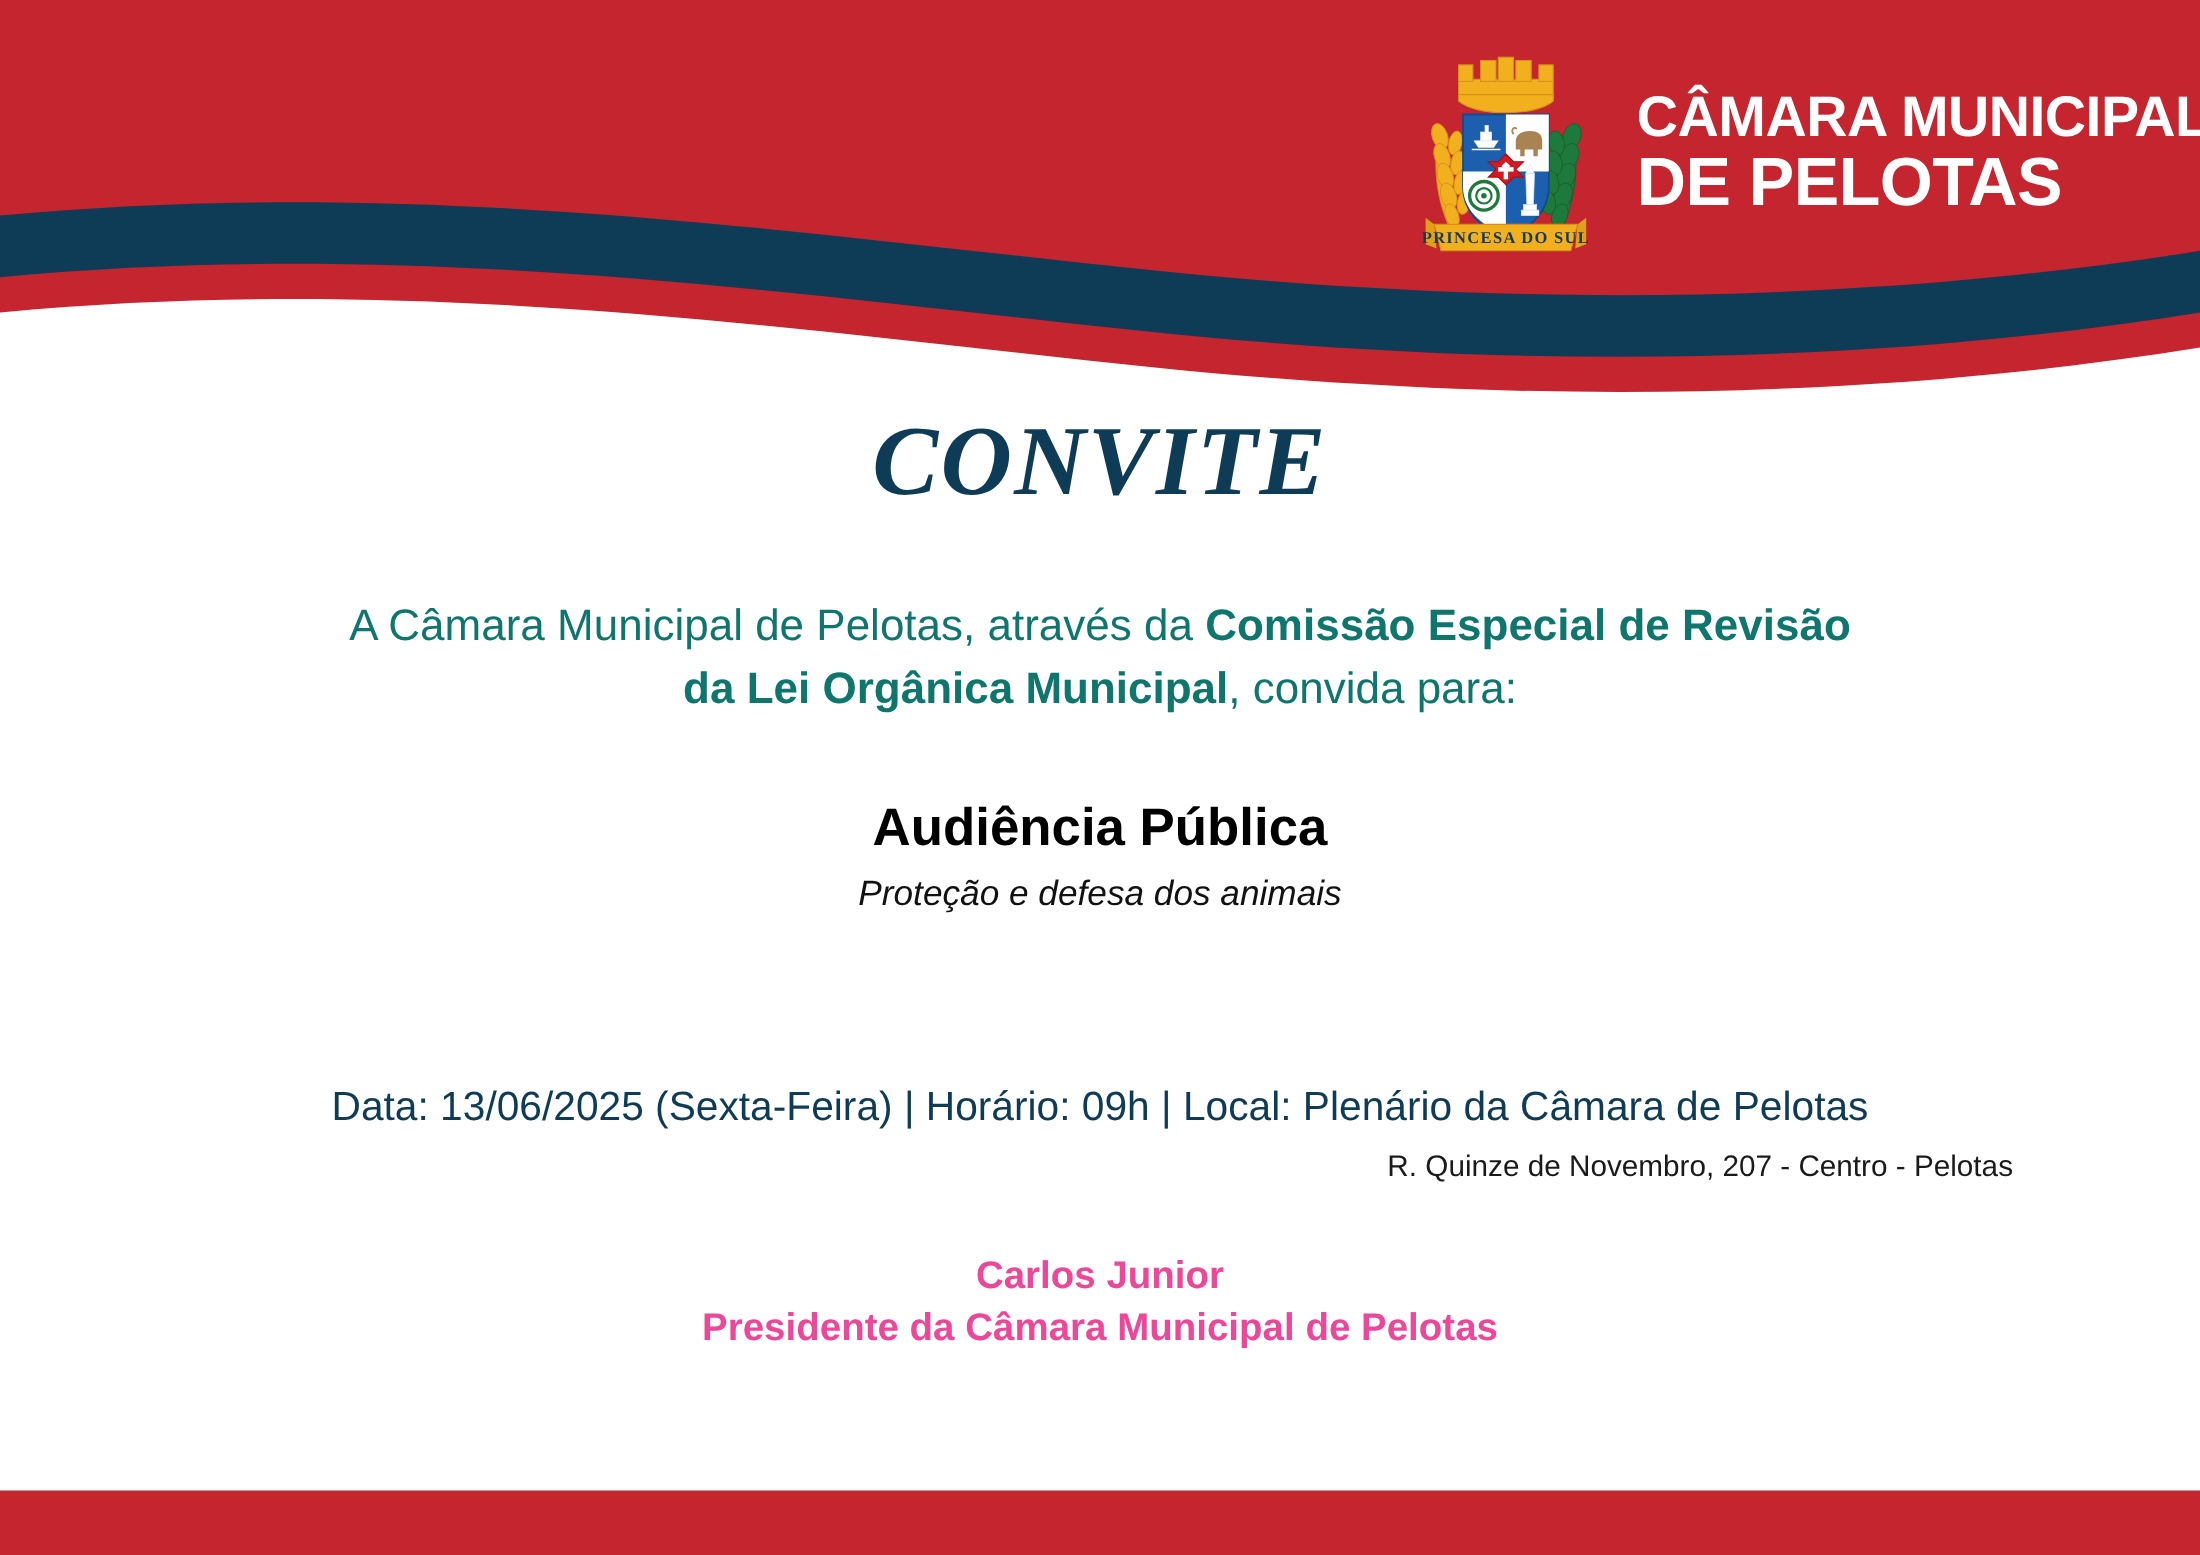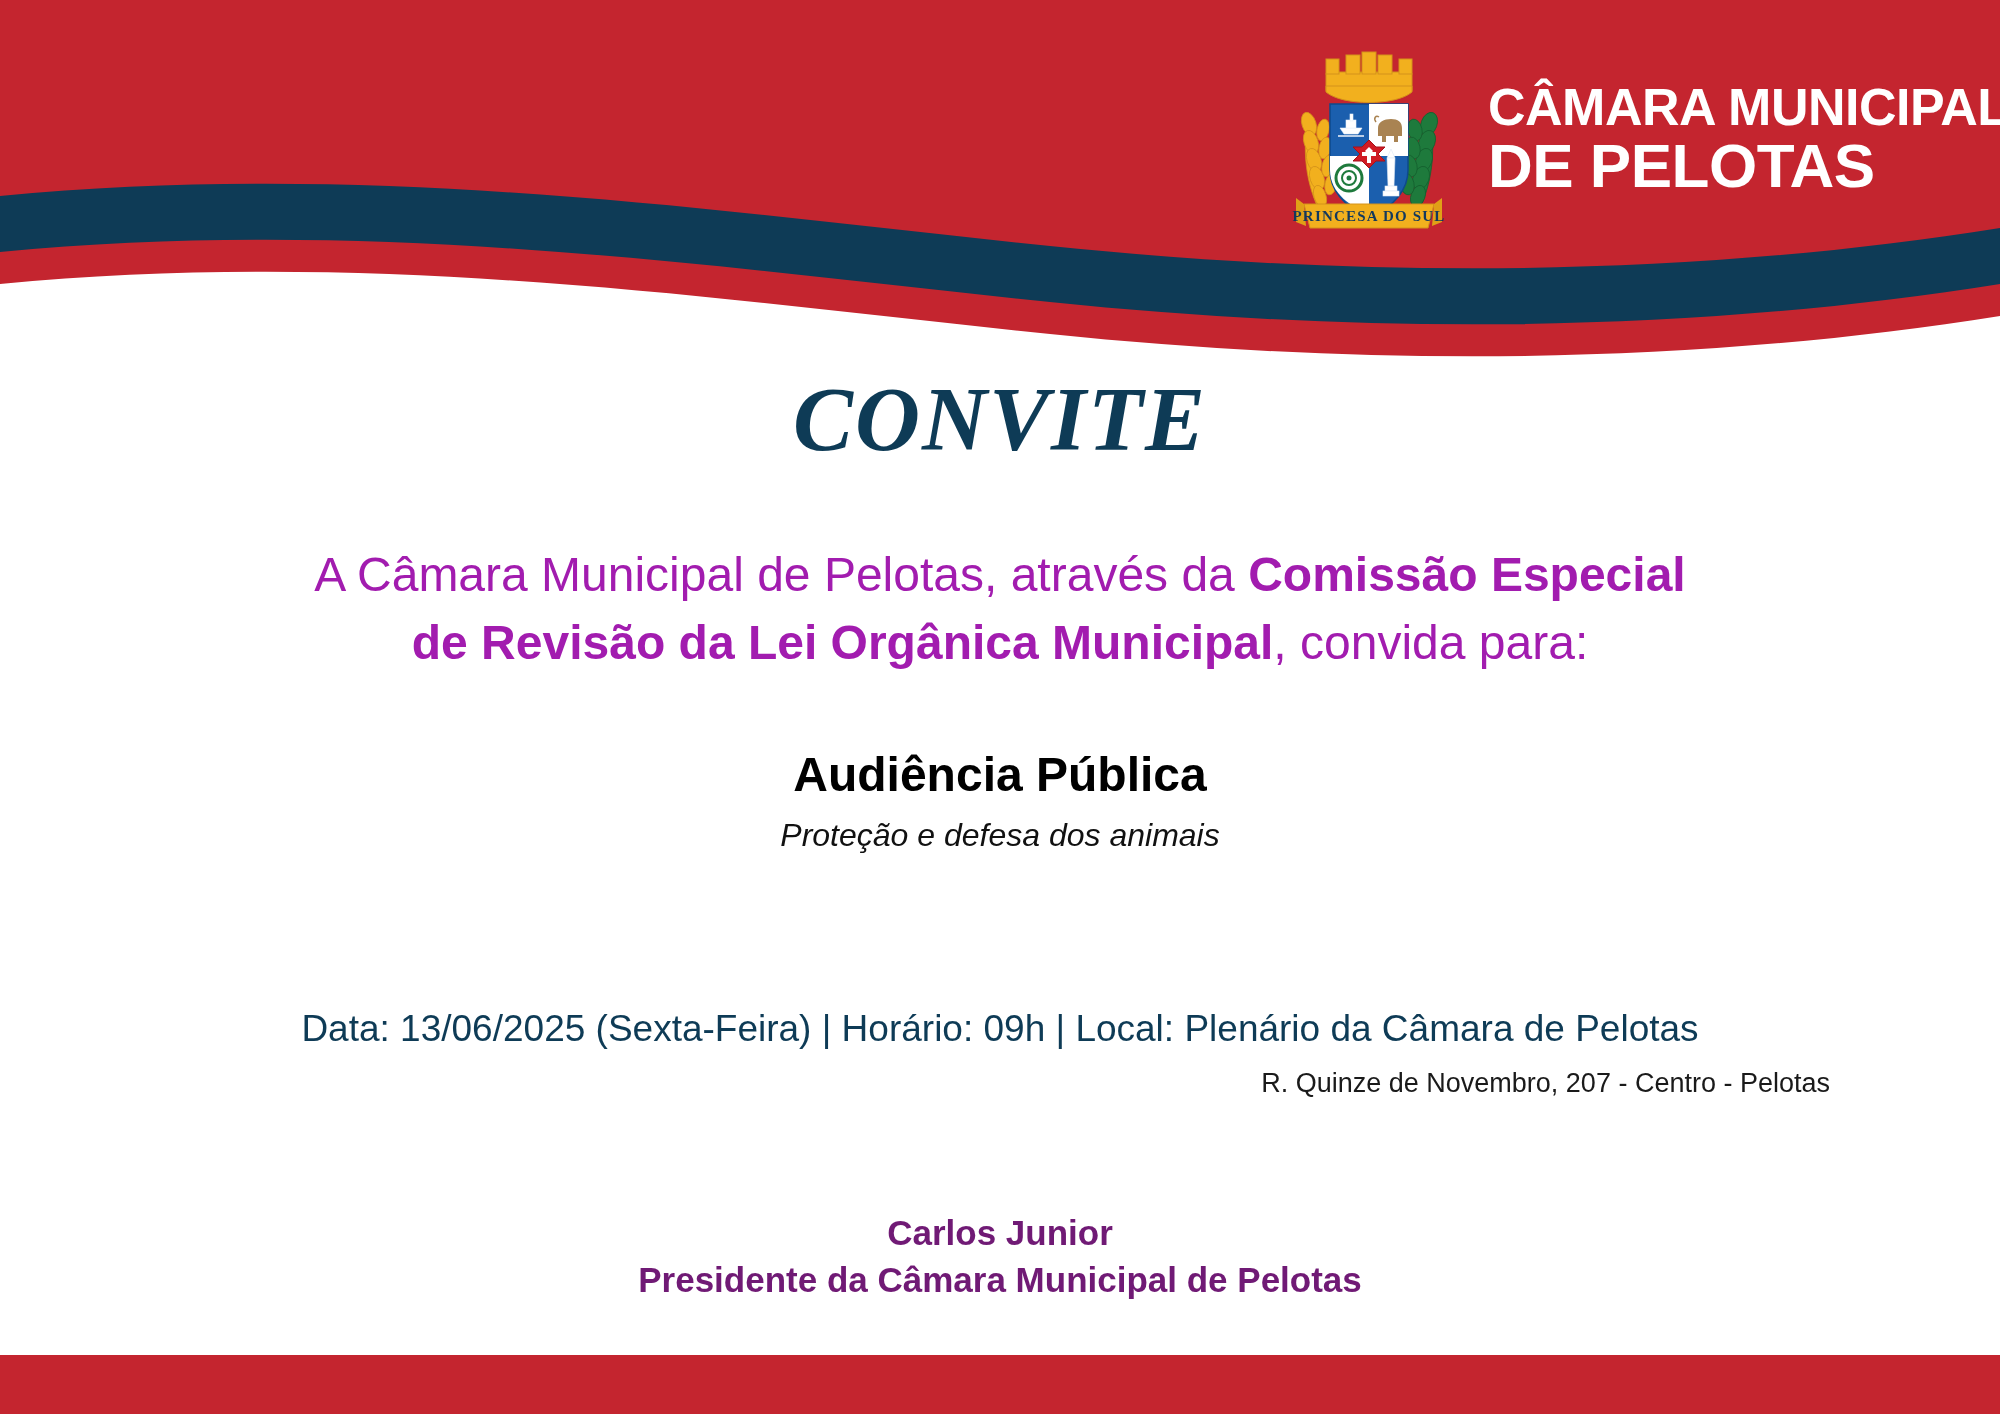--- a/index.html
+++ b/index.html
@@ -88,23 +88,23 @@
     color: #0E3B56;
     letter-spacing: 2px;
     margin: 0;
     padding-top: 10px;
     line-height: 1.1;
   }
 
   #intro-paragraph {
     margin: 72px auto 0 auto;
     width: 1380px;
-    font-size: 48px;
+    font-size: 40px;
     line-height: 1.42;
-    color: #a21caf;
+    color: #0f766e;
     font-weight: normal;
   }
   #intro-paragraph b { font-weight: bold; }
 
   #event-title {
     margin: 70px 0 0 0;
     font-size: 48px;
     font-weight: bold;
     color: #000000;
     line-height: 1.15;
@@ -130,22 +130,22 @@
   #address-line {
     margin-top: 16px;
     margin-right: 170px;
     text-align: right;
     font-size: 27px;
     color: #1a1a1a;
     font-weight: normal;
   }
 
   #signature-block {
-    margin-top: 110px;
-    color: #701a75;
+    margin-top: 60px;
+    color: #ec4899;
   }
   #signature-name {
     font-size: 35px;
     font-weight: bold;
     line-height: 1.35;
   }
   #signature-role {
     font-size: 35px;
     font-weight: bold;
     line-height: 1.35;

